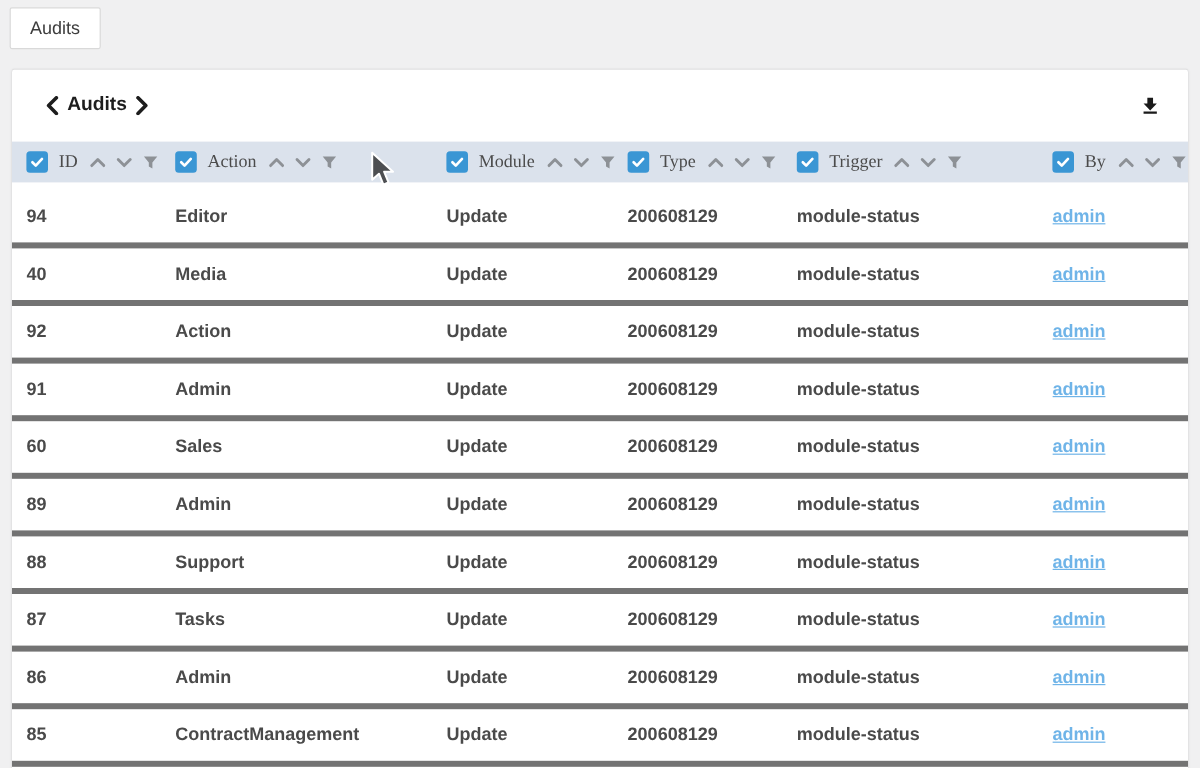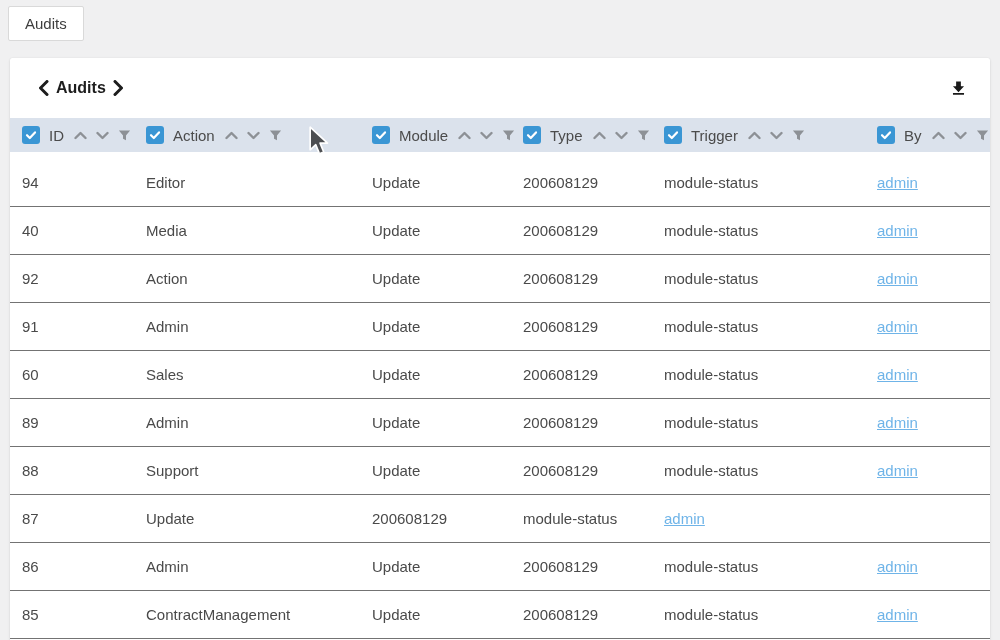--- a/index.html
+++ b/index.html
@@ -63,20 +63,21 @@
   .grid {
     display: grid;
     grid-template-columns: 124px 226px 151px 141px 213px 1fr;
     padding: 0 12px;
     align-items: center;
   }
 
   .thead {
     background: #dbe2ec;
     height: 34px;
+    font-family: Liberation Serif, serif;
   }
   .th {
     display: flex;
     align-items: center;
     gap: 9px;
     font-size: 15px;
     color: #4b4b4b;
     white-space: nowrap;
   }
   .checkbox {
@@ -88,21 +89,22 @@
     justify-content: center;
     flex: none;
     cursor: pointer;
   }
   .th-label { margin-right: 1px; }
   .icon-btn { display: inline-flex; align-items: center; cursor: pointer; }
 
   .tbody { padding-top: 7px; }
   .tr {
     height: 48px;
-    border-bottom: 1px solid #737373;
+    border-bottom: 5px solid #737373;
+    font-weight: bold;
   }
   .td {
     font-size: 15px;
     color: #4a4a4a;
     white-space: nowrap;
     overflow: hidden;
   }
   .td a {
     color: #6fb4e8;
     text-decoration: underline;
@@ -343,20 +345,21 @@
       <div class="grid tr">
         <div class="td">88</div>
         <div class="td">Support</div>
         <div class="td">Update</div>
         <div class="td">200608129</div>
         <div class="td">module-status</div>
         <div class="td"><a>admin</a></div>
       </div>
       <div class="grid tr">
         <div class="td">87</div>
+        <div class="td">Tasks</div>
         <div class="td">Update</div>
         <div class="td">200608129</div>
         <div class="td">module-status</div>
         <div class="td"><a>admin</a></div>
       </div>
       <div class="grid tr">
         <div class="td">86</div>
         <div class="td">Admin</div>
         <div class="td">Update</div>
         <div class="td">200608129</div>

